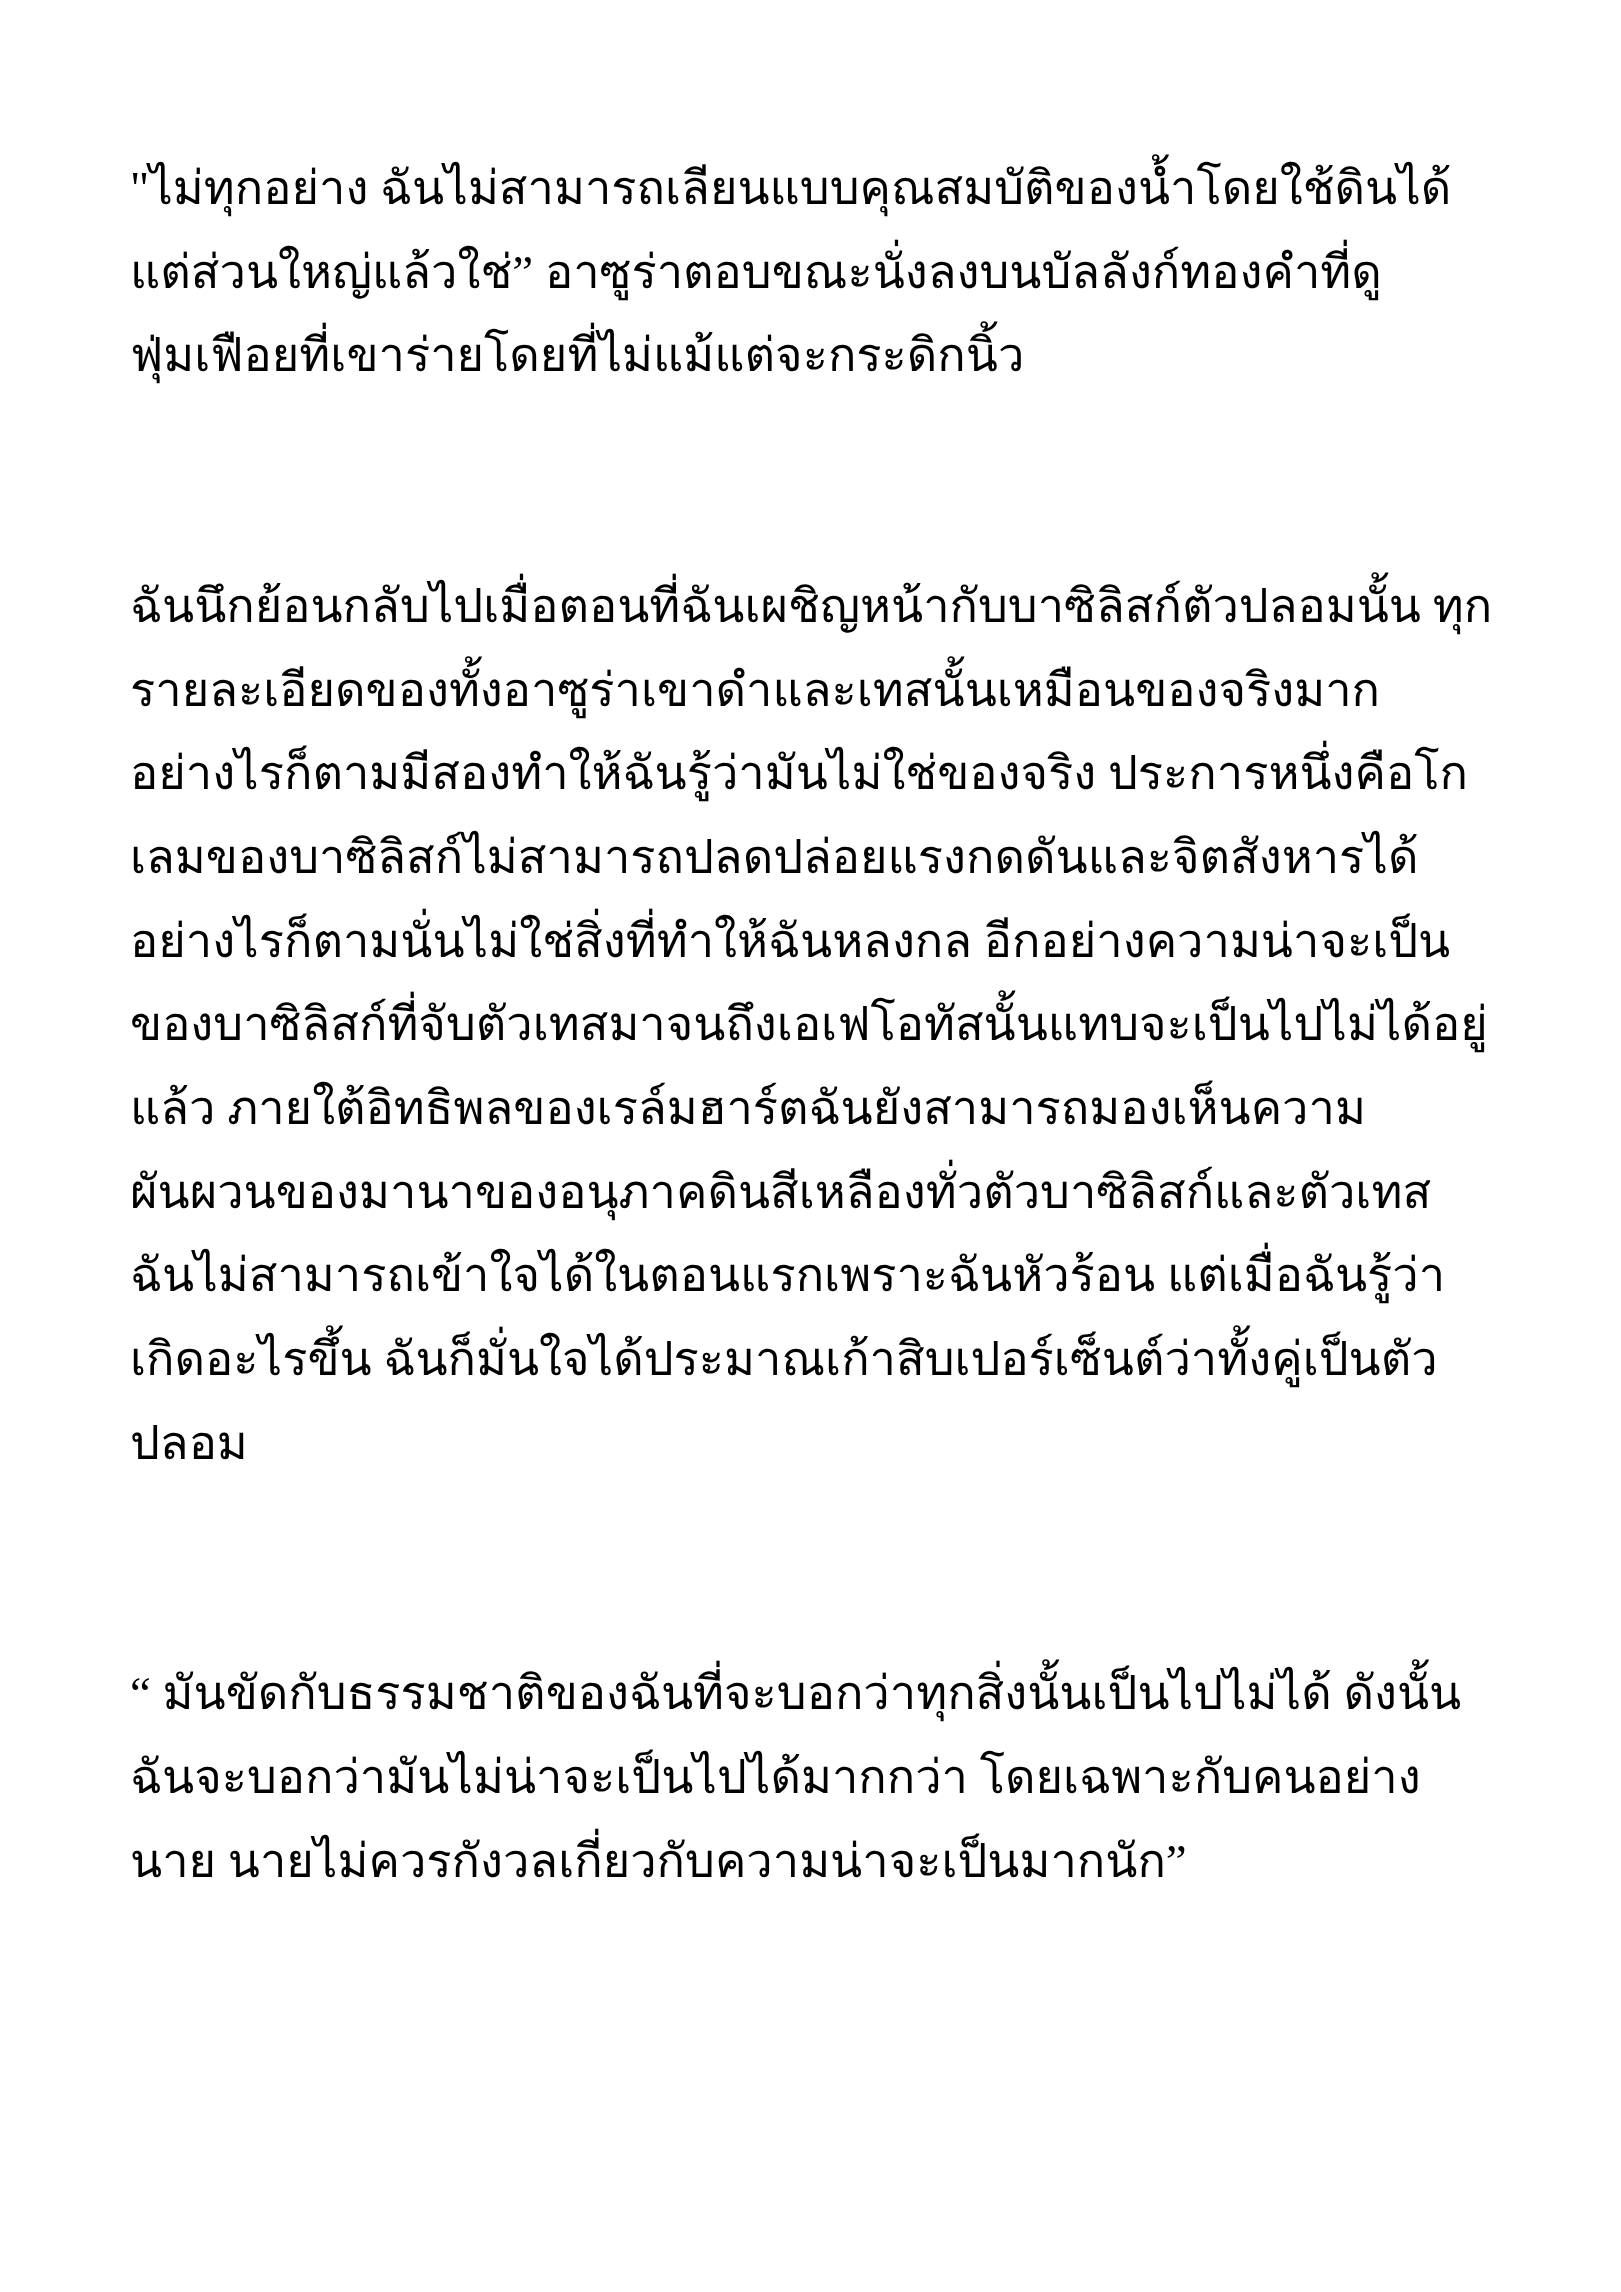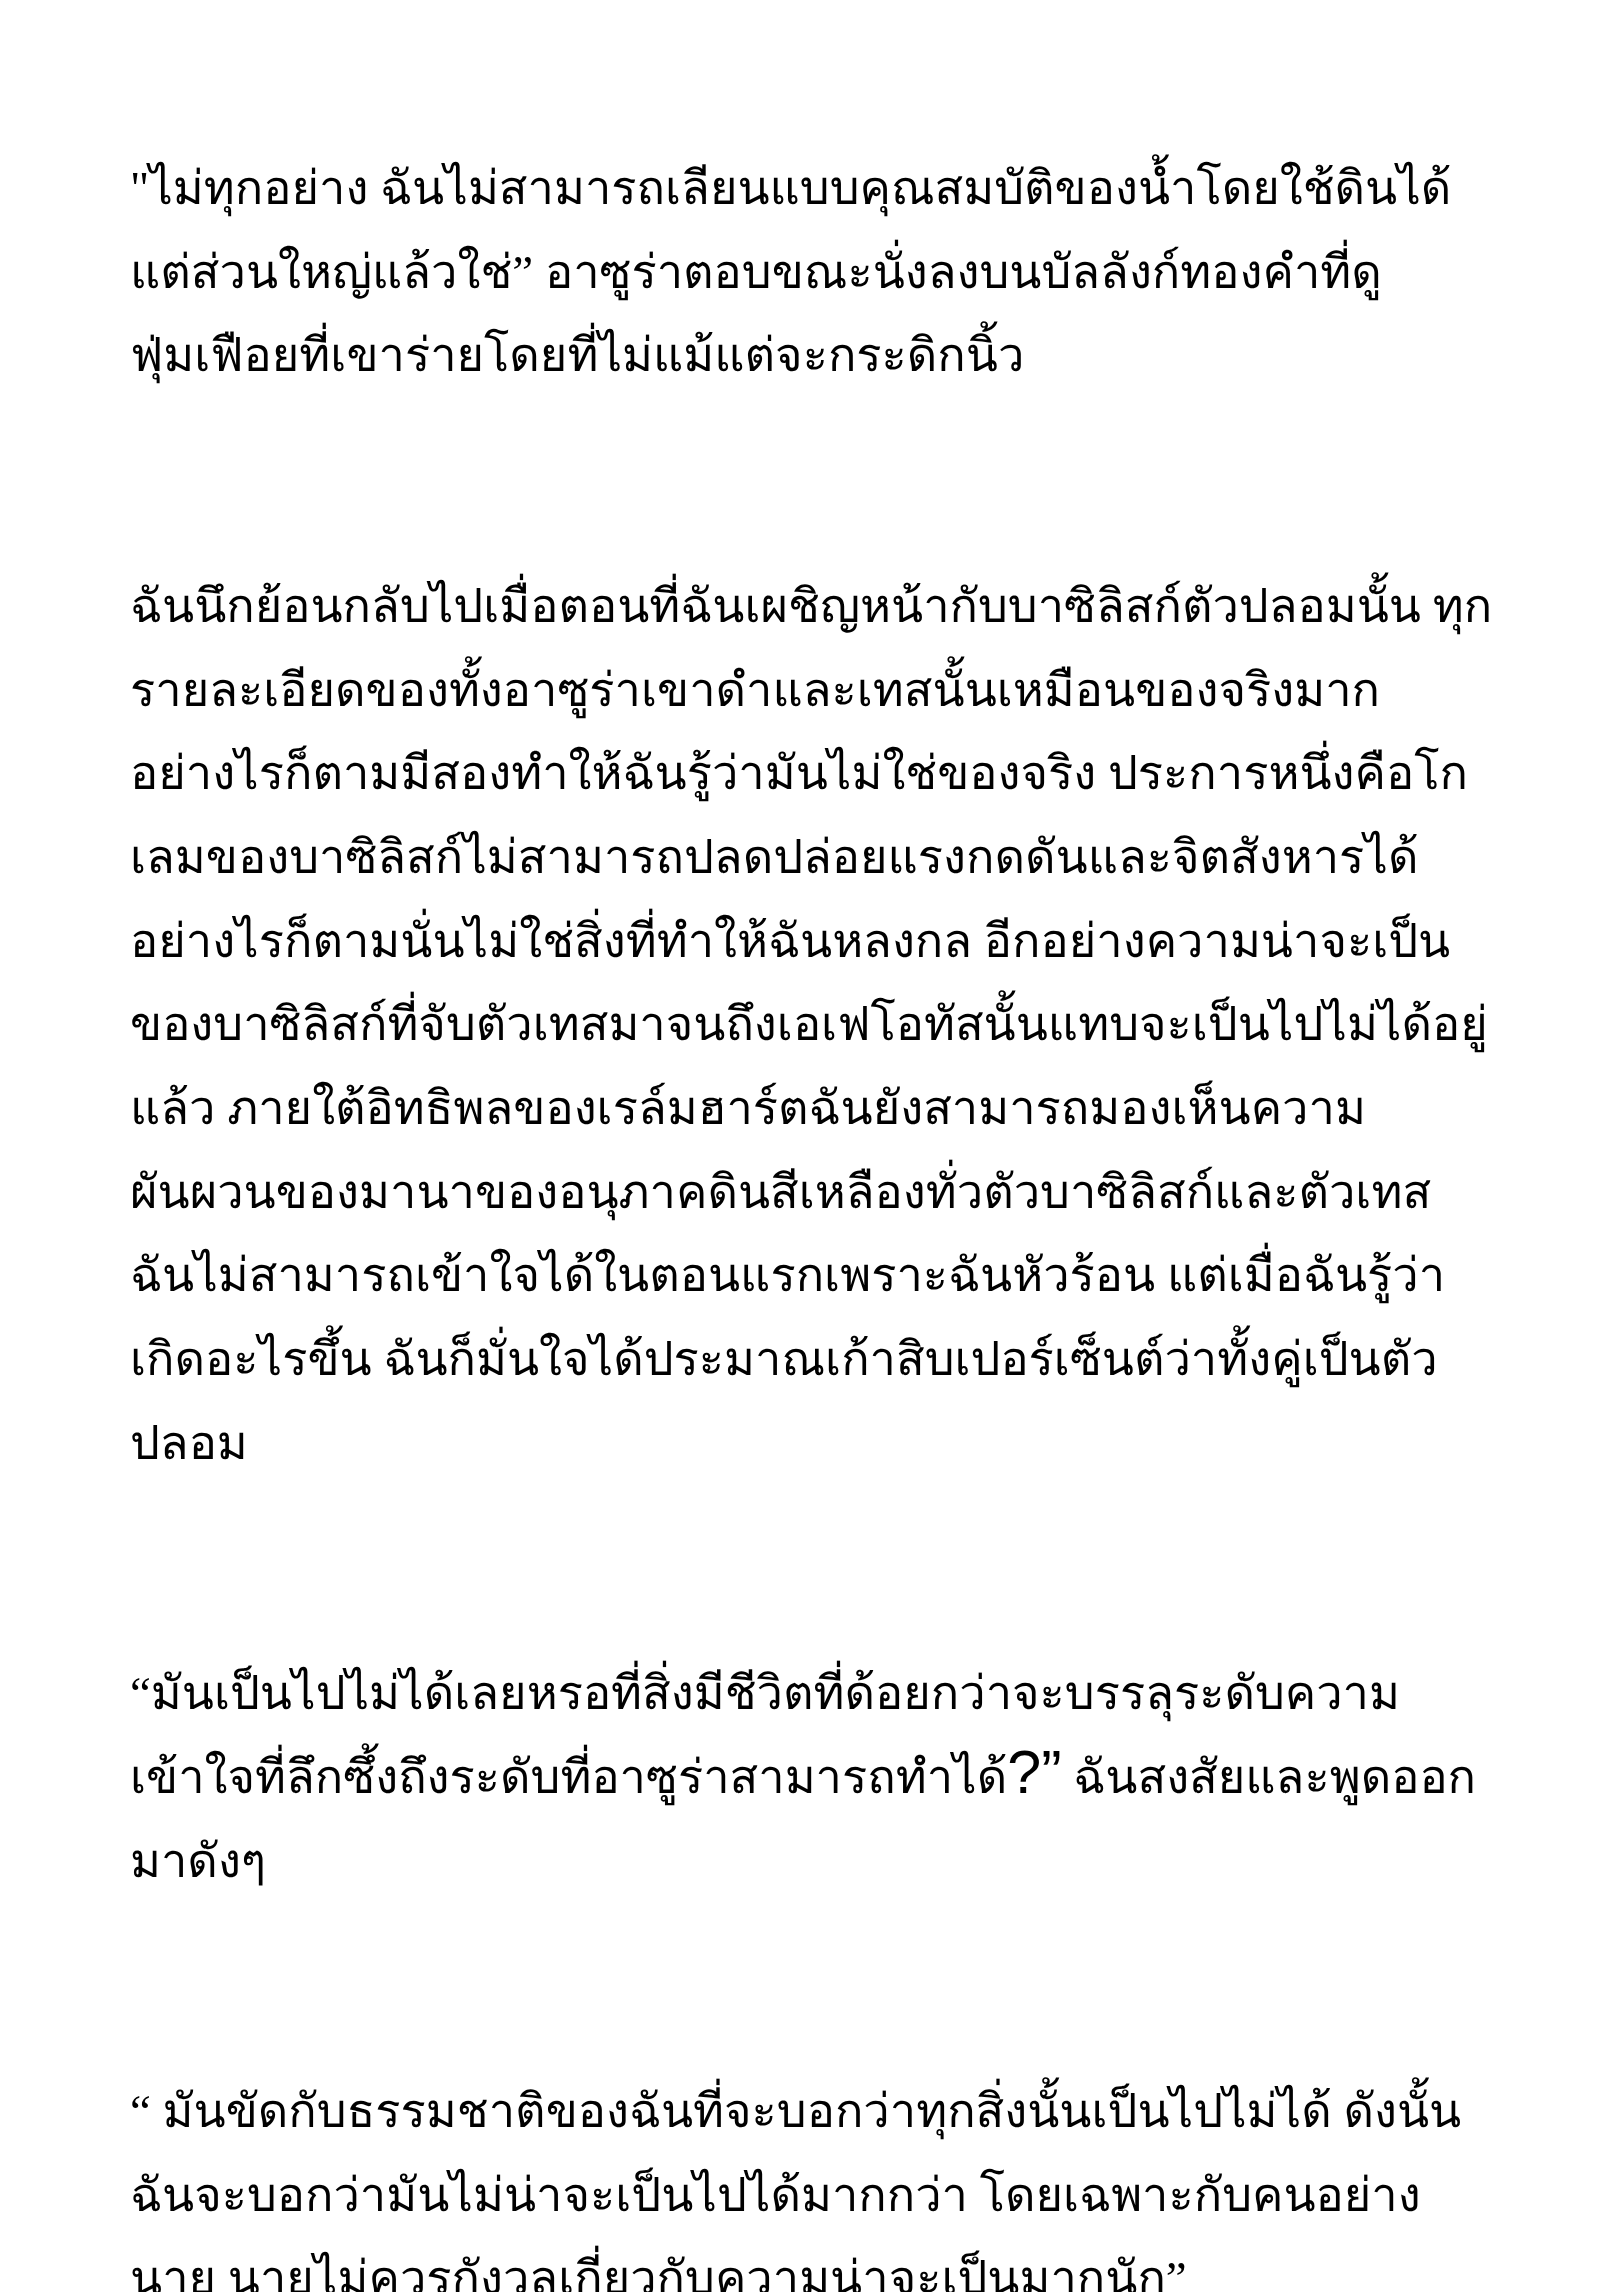--- a/index.html
+++ b/index.html
@@ -39,18 +39,17 @@
 </style>
 </head>
 <body>
 
 <div class="page">
 
   <p class="para">"ไม่ทุกอย่าง ฉันไม่สามารถเลียนแบบคุณสมบัติของน้ำโดยใช้ดินได้ แต่ส่วนใหญ่แล้วใช่” อาซูร่าตอบขณะนั่งลงบนบัลลังก์ทองคำที่ดูฟุ่มเฟือยที่เขาร่ายโดยที่ไม่แม้แต่จะกระดิกนิ้ว</p>
 
   <p class="para">ฉันนึกย้อนกลับไปเมื่อตอนที่ฉันเผชิญหน้ากับบาซิลิสก์ตัวปลอมนั้น ทุกรายละเอียดของทั้งอาซูร่าเขาดำและเทสนั้นเหมือนของจริงมาก อย่างไรก็ตามมีสองทำให้ฉันรู้ว่ามันไม่ใช่ของจริง ประการหนึ่งคือโกเลมของบาซิลิสก์ไม่สามารถปลดปล่อยแรงกดดันและจิตสังหารได้ อย่างไรก็ตามนั่นไม่ใช่สิ่งที่ทำให้ฉันหลงกล อีกอย่างความน่าจะเป็นของบาซิลิสก์ที่จับตัวเทสมาจนถึงเอเฟโอทัสนั้นแทบจะเป็นไปไม่ได้อยู่แล้ว ภายใต้อิทธิพลของเรล์มฮาร์ตฉันยังสามารถมองเห็นความผันผวนของมานาของอนุภาคดินสีเหลืองทั่วตัวบาซิลิสก์และตัวเทส ฉันไม่สามารถเข้าใจได้ในตอนแรกเพราะฉันหัวร้อน แต่เมื่อฉันรู้ว่าเกิดอะไรขึ้น ฉันก็มั่นใจได้ประมาณเก้าสิบเปอร์เซ็นต์ว่าทั้งคู่เป็นตัวปลอม</p>
 
-  <p class="para"><span>“มันเป็นไปไม่ได้เลยหรอที่สิ่งมีชีวิตที่ด้อยกว่าจะบรรลุระดับความเข้าใจที่ลึกซึ้งถึงระดับที่อาซูร่าสามารถทำได้</span><span class="qmark">?”</span><span> ฉันสงสัยและพูดออกมาดังๆ</span></p>
 
   <p class="para">“ มันขัดกับธรรมชาติของฉันที่จะบอกว่าทุกสิ่งนั้นเป็นไปไม่ได้ ดังนั้นฉันจะบอกว่ามันไม่น่าจะเป็นไปได้มากกว่า โดยเฉพาะกับคนอย่างนาย นายไม่ควรกังวลเกี่ยวกับความน่าจะเป็นมากนัก”</p>
 
 </div>
 
 
 </body></html>

